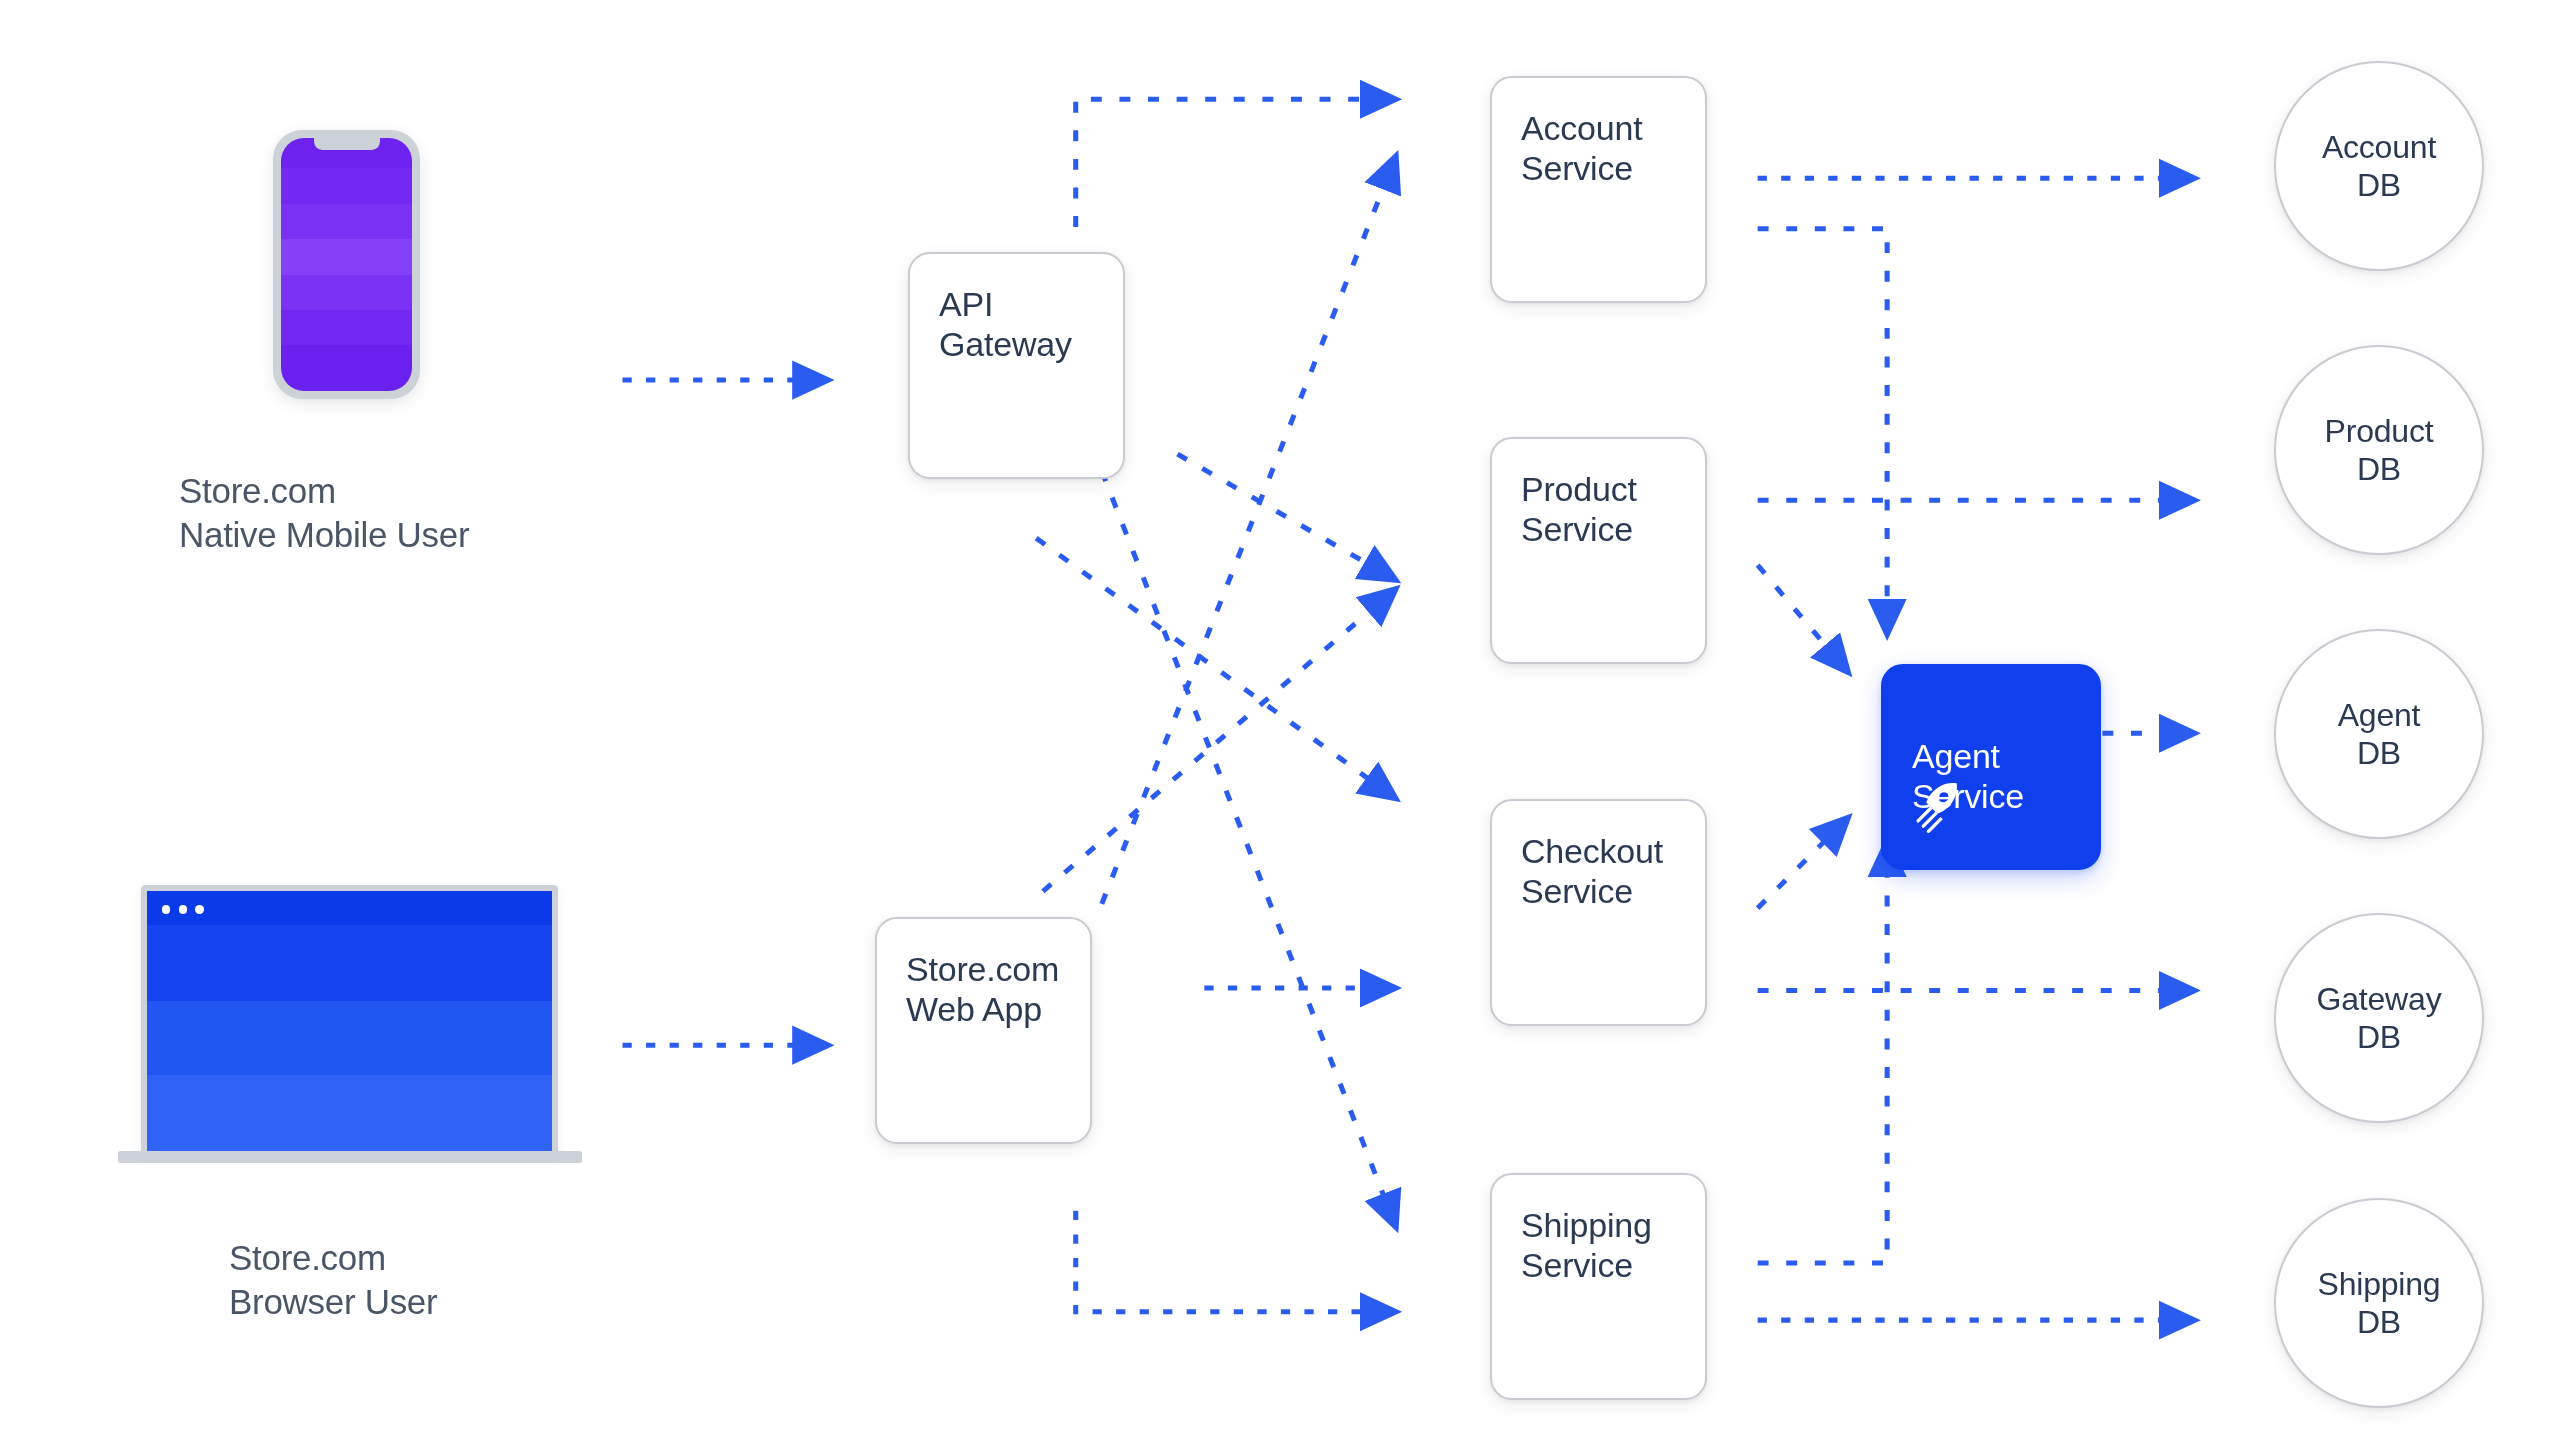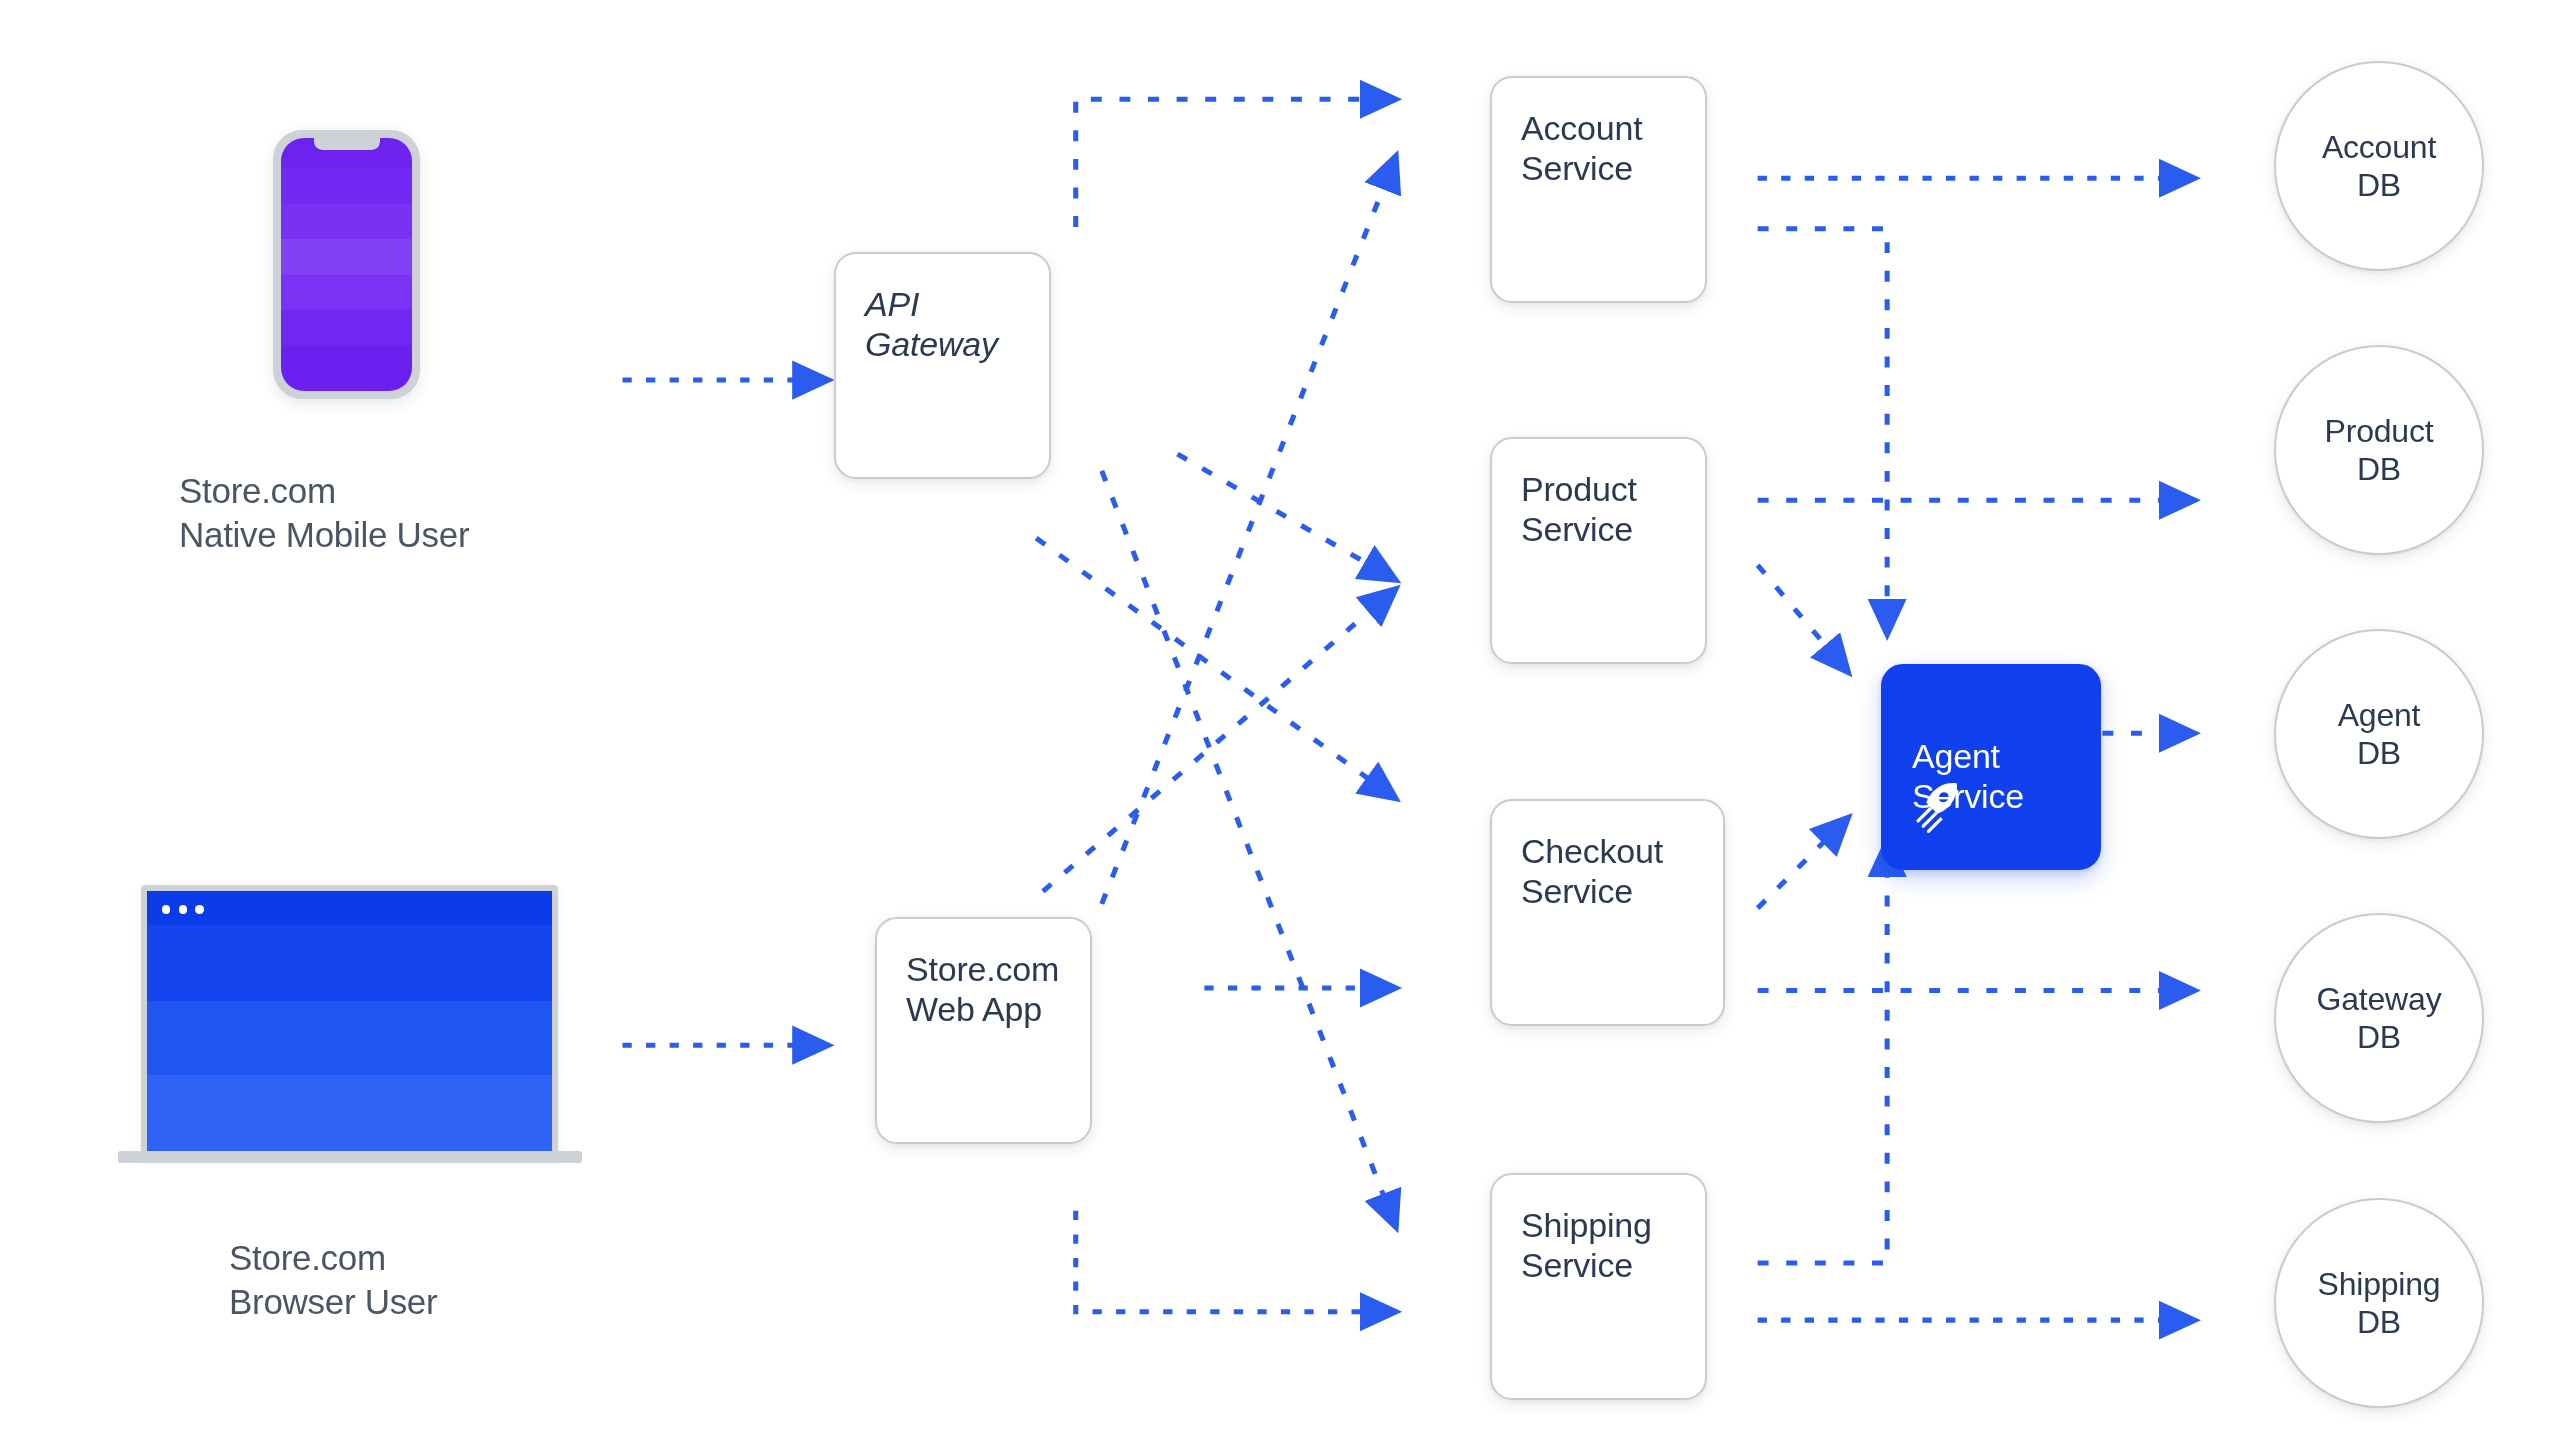--- a/index.html
+++ b/index.html
@@ -203,33 +203,33 @@
       <i></i>
         <i></i>
         <i></i>
     </div>
   </div>
 </div>
 <div class="laptop-base" style="left:118px; top:1151px; width:464px; height:11.8px;"></div>
 <div class="actor-label" style="left:229px; top:1236px;">Store.com
 Browser User</div>
 
-<div class="node box" style="left:834px; top:252px; width:217px; height:227px;font-style:italic;">API
+<div class="node box" style="left:908px; top:252px; width:217px; height:227px;">API
 Gateway</div>
 
 <div class="node box" style="left:875px; top:917px; width:217px; height:227px;">Store.com
 Web App</div>
 
 <div class="node box" style="left:1490px; top:76px; width:217px; height:227px;">Account
 Service</div>
 
 <div class="node box" style="left:1490px; top:437px; width:217px; height:227px;">Product
 Service</div>
 
-<div class="node box" style="left:1490px; top:799px; width:235px; height:227px;">Checkout
+<div class="node box" style="left:1490px; top:799px; width:217px; height:227px;">Checkout
 Service</div>
 
 <div class="node box" style="left:1490px; top:1173px; width:217px; height:227px;">Shipping
 Service</div>
 
 <div class="node box accent" style="left:1881px; top:664px; width:220px; height:206px; position:absolute;">
   <span>Agent
 Service</span>
   <svg class="rocket" viewBox="0 0 64 64" xmlns="http://www.w3.org/2000/svg">
     <g fill="#ffffff">

